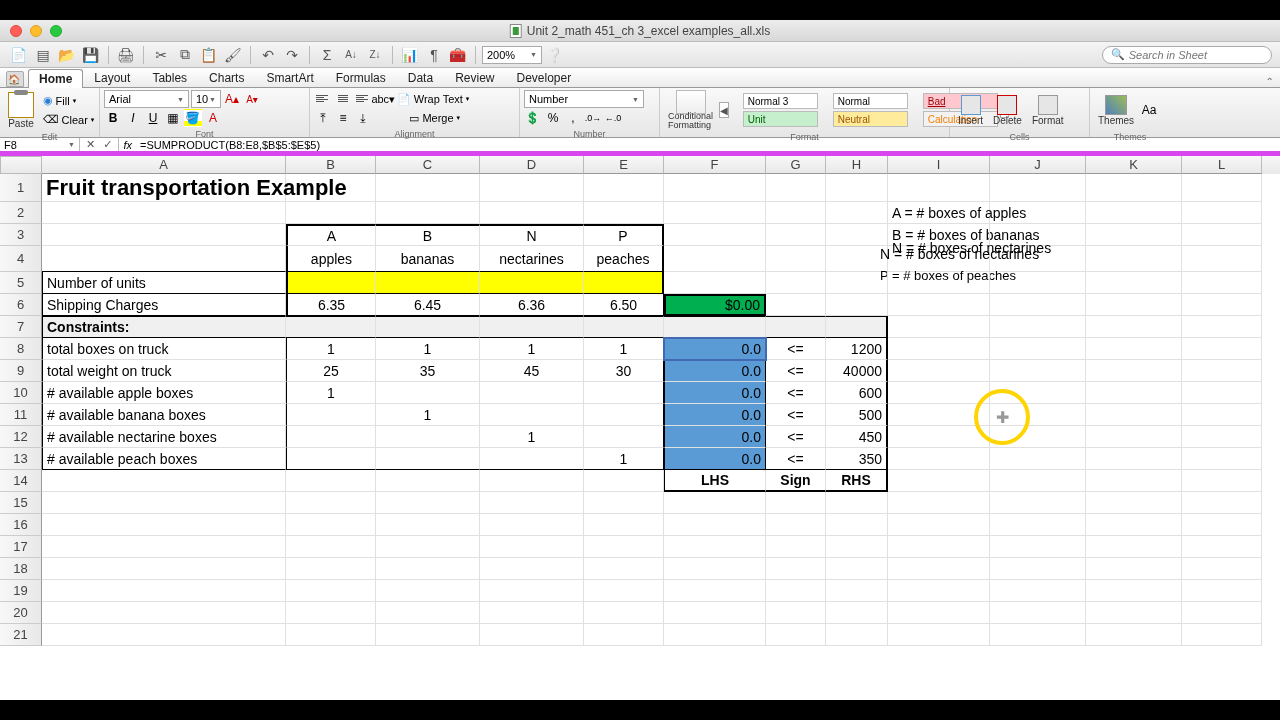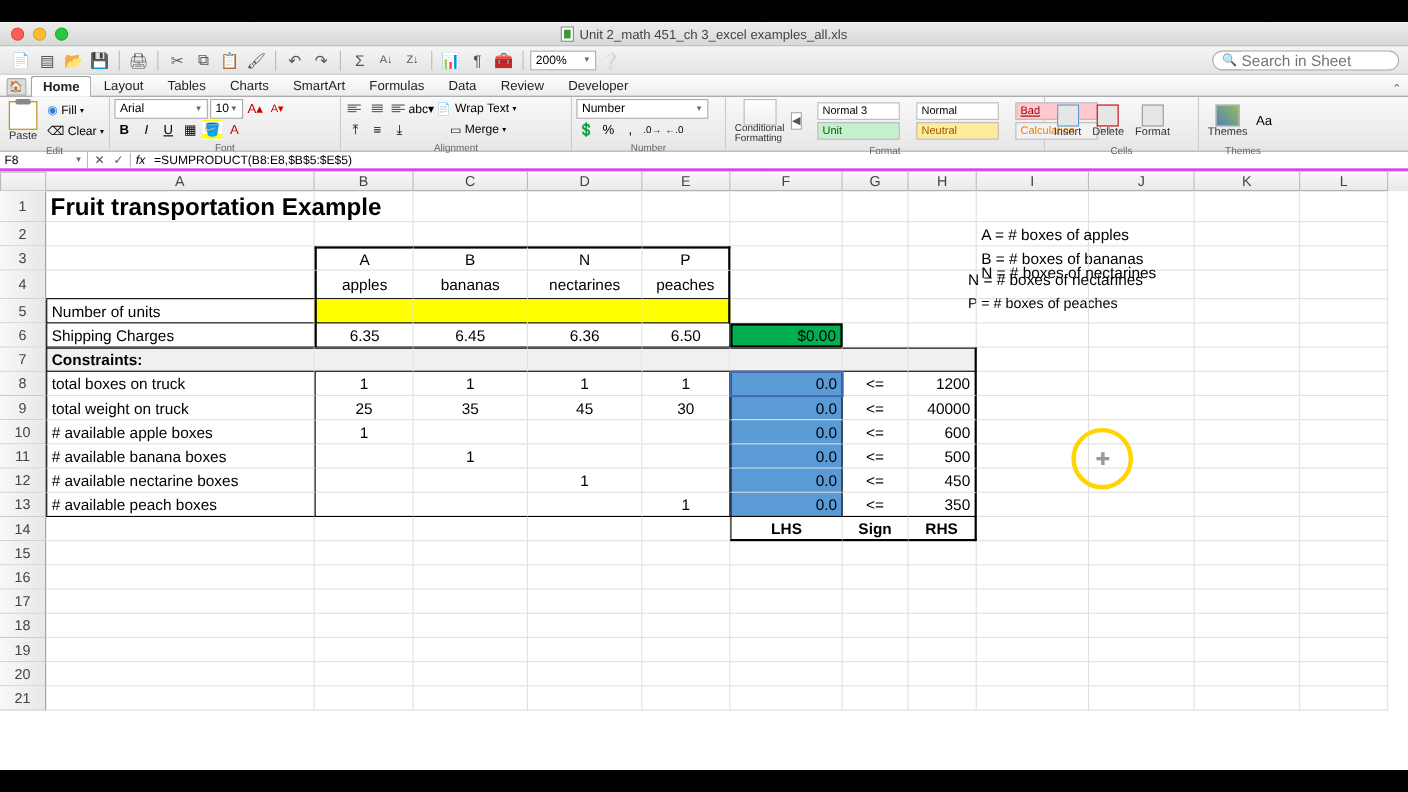--- a/index.html
+++ b/index.html
@@ -17,21 +17,21 @@
 .xls-ico { width: 12px; height: 14px; background: #fff; border: 1px solid #888; position: relative; }
 .xls-ico::after { content: ''; position: absolute; top: 2px; left: 2px; right: 2px; bottom: 2px; background: #3a9a3a; }
 
 
 .qat { height: 26px; background: linear-gradient(#f5f5f5,#e4e4e4); display: flex; align-items: center; padding: 0 8px; gap: 2px; border-bottom: 1px solid #bbb; }
 .qbtn { width: 22px; height: 20px; display: flex; align-items: center; justify-content: center; font-size: 14px; color: #555; border-radius: 2px; }
 .sep { width: 1px; height: 18px; background: #bbb; margin: 0 4px; }
 .zoom { width: 60px; border: 1px solid #aaa; background: #fff; font-size: 11px; padding: 1px 4px; height: 18px; display: flex; align-items: center; justify-content: space-between; }
 .zoom::after { content: '▼'; font-size: 7px; color: #666; }
 .srch-wrap { margin-left: auto; display: flex; align-items: center; background: #fff; border: 1px solid #aaa; border-radius: 10px; padding: 1px 8px; width: 170px; height: 18px; }
-.srch-wrap input { border: none; outline: none; font-size: 14px; width: 100%; color: #999; }
+.srch-wrap input { border: none; outline: none; font-size: 11px; width: 100%; color: #999; font-style: italic; }
 
 
 .ribtabs { height: 20px; background: linear-gradient(#fff,#ececec); display: flex; align-items: flex-end; padding-left: 6px; border-bottom: 1px solid #999; position: relative; }
 .hbtn { width: 18px; height: 16px; background: #dcdcdc; border: 1px solid #aaa; border-radius: 2px 2px 0 0; display: flex; align-items: center; justify-content: center; font-size: 10px; margin-right: 4px; }
 .rtab { padding: 2px 10px; font-size: 12px; color: #222; border: 1px solid transparent; border-bottom: none; cursor: pointer; }
 .rtab.active { background: #fff; border-color: #999; border-radius: 3px 3px 0 0; margin-bottom: -1px; font-weight: bold; }
 .collapse-arr { margin-left: auto; margin-right: 6px; font-size: 10px; color: #666; }
 
 
 .ribbon { height: 50px; background: linear-gradient(#f9f9f9,#e6e6e6); display: flex; border-bottom: 1px solid #999; }
@@ -54,21 +54,21 @@
 .nfmt::after { content: '▼'; font-size: 7px; color: #666; }
 .cf-ico { width: 30px; height: 24px; background: linear-gradient(#fff,#eee); border: 1px solid #bbb; margin-bottom: -2px; }
 .styles-row { display: flex; gap: 3px; }
 .style-chip { width: 75px; height: 16px; font-size: 10px; padding: 1px 4px; border: 1px solid #bbb; display: flex; align-items: center; margin-left: 12px; }
 .sc-n3 { background: #fff; } .sc-nm { background: #fff; } .sc-bad { background: #ffc7ce; color: #9c0006; text-decoration: underline; } .sc-good { background: #c6efce; color: #006100; } .sc-neu { background: #ffeb9c; color: #9c5700; } .sc-calc { background: #f2f2f2; color: #fa7d00; }
 .nav-arr { width: 16px; height: 16px; border: 1px solid #aaa; background: #fff; display: flex; align-items: center; justify-content: center; font-size: 10px; color: #555; }
 .paste-ico { width: 26px; height: 26px; background: #fff; border: 1px solid #b8860b; position: relative; }
 .paste-ico::before { content:''; position:absolute; top:-3px; left:5px; width:14px; height:5px; background:#888; border-radius:2px; }
 
 
-.fbar { height: 18px; background: #fff; border-bottom: 3px solid #d946ef; display: flex; align-items: center; }
+.fbar { height: 18px; background: #fff; border-bottom: 5px solid #d946ef; display: flex; align-items: center; }
 .nb { width: 80px; border-right: 1px solid #bbb; padding: 0 4px; font-size: 11px; height: 100%; display: flex; align-items: center; }
 .nb::after { content: '▼'; font-size: 7px; color: #666; margin-left: auto; }
 .fbtns { display: flex; gap: 8px; padding: 0 6px; border-right: 1px solid #bbb; font-size: 11px; color: #555; }
 .fx { font-style: italic; font-size: 11px; padding: 0 4px; }
 .formula { font-size: 11px; padding: 0 4px; }
 
 
 .chdr { height: 18px; display: flex; background: linear-gradient(#f8f8f8,#e8e8e8); }
 .corn { width: 42px; border: 1px solid #bbb; }
 .ch { border-right: 1px solid #bbb; border-bottom: 1px solid #999; display: flex; align-items: center; justify-content: center; font-size: 13px; color: #444; font-weight: normal; }

